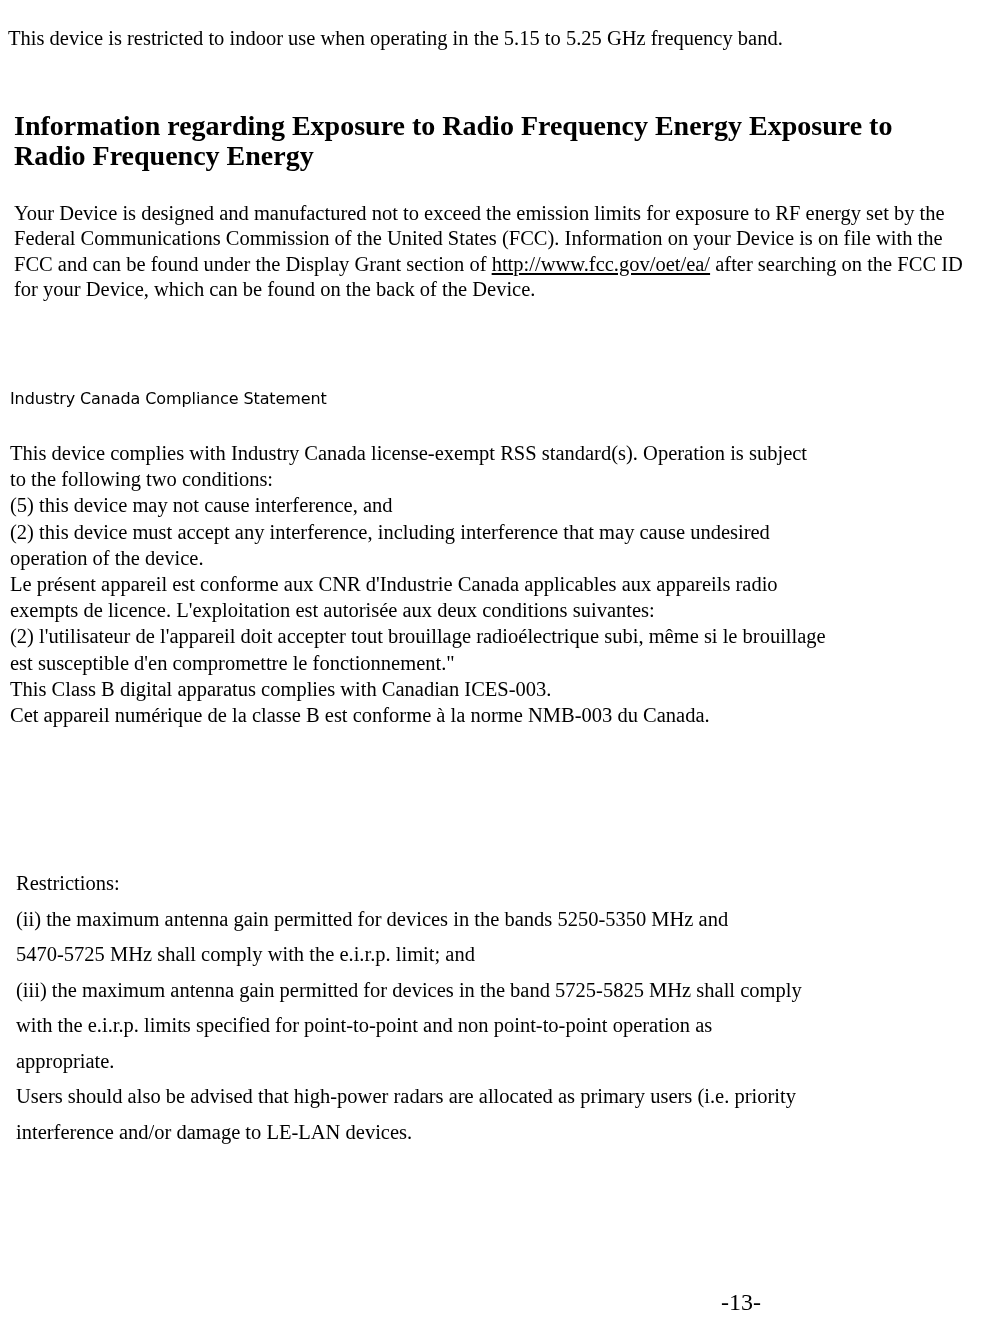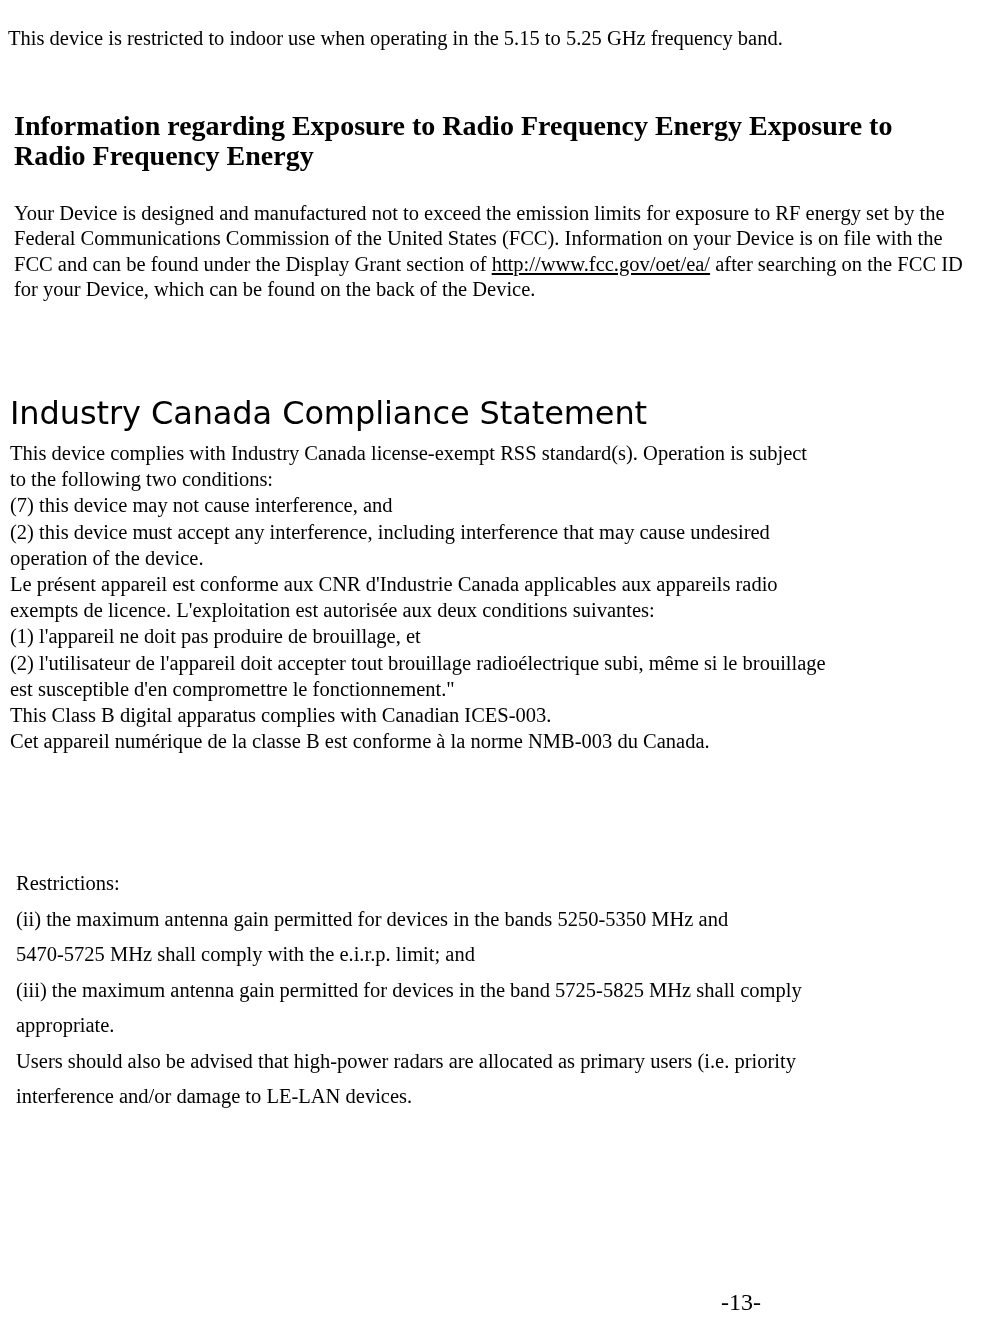--- a/index.html
+++ b/index.html
@@ -56,21 +56,21 @@
     color: #000000;
     text-decoration: underline;
     text-align: center;
   }
 
   .heading-ic {
     position: absolute;
     top: 370px;
     left: 10px;
     width: 930px;
-    font-size: 32px;
+    font-size: 16px;
     line-height: 32px;
     font-family: "DejaVu Sans", sans-serif;
     font-weight: 400;
     letter-spacing: -0.1px;
   }
 
   .block-ic {
     position: absolute;
     top: 440px;
     left: 10px;
@@ -112,37 +112,37 @@
 
   <h2 class="heading-rf">Information regarding Exposure to Radio Frequency Energy Exposure to Radio Frequency Energy</h2>
 
   <p class="para-rf"><span>Your Device is designed and manufactured not to exceed the emission limits for exposure to RF energy set by the Federal Communications Commission of the United States (FCC). Information on your Device is on file with the FCC and can be found under the Display Grant section of </span><span class="link">http://www.fcc.gov/oet/ea/</span><span> after searching on the FCC ID for your Device, which can be found on the back of the Device.</span></p>
 
   <h2 class="heading-ic">Industry Canada Compliance Statement</h2>
 
   <div class="block-ic">
     <div>This device complies with Industry Canada license-exempt RSS standard(s). Operation is subject</div>
     <div>to the following two conditions:</div>
-    <div>(7) this device may not cause interference, and</div>
+    <div>(5) this device may not cause interference, and</div>
     <div>(2) this device must accept any interference, including interference that may cause undesired</div>
     <div>operation of the device.</div>
     <div>Le présent appareil est conforme aux CNR d'Industrie Canada applicables aux appareils radio</div>
     <div>exempts de licence. L'exploitation est autorisée aux deux conditions suivantes:</div>
-    <div>(1) l'appareil ne doit pas produire de brouillage, et</div>
     <div>(2) l'utilisateur de l'appareil doit accepter tout brouillage radioélectrique subi, même si le brouillage</div>
     <div>est susceptible d'en compromettre le fonctionnement."</div>
     <div>This Class B digital apparatus complies with Canadian ICES-003.</div>
     <div>Cet appareil numérique de la classe B est conforme à la norme NMB-003 du Canada.</div>
   </div>
 
   <div class="block-restrictions">
     <div>Restrictions:</div>
     <div>(ii) the maximum antenna gain permitted for devices in the bands 5250-5350 MHz and</div>
     <div>5470-5725 MHz shall comply with the e.i.r.p. limit; and</div>
     <div>(iii) the maximum antenna gain permitted for devices in the band 5725-5825 MHz shall comply</div>
+    <div>with the e.i.r.p. limits specified for point-to-point and non point-to-point operation as</div>
     <div>appropriate.</div>
     <div>Users should also be advised that high-power radars are allocated as primary users (i.e. priority</div>
     <div>interference and/or damage to LE-LAN devices.</div>
   </div>
 
   <div class="page-number">-13-</div>
 
 </div>
 
 </body></html>

